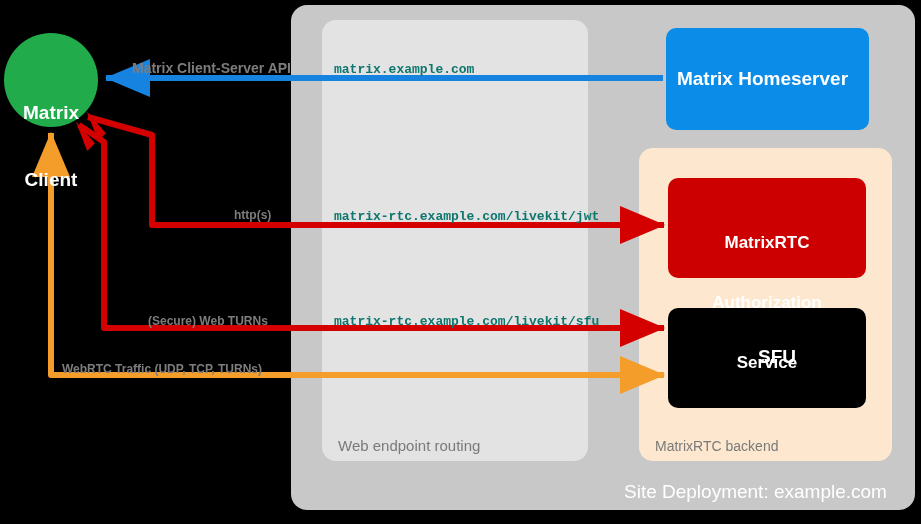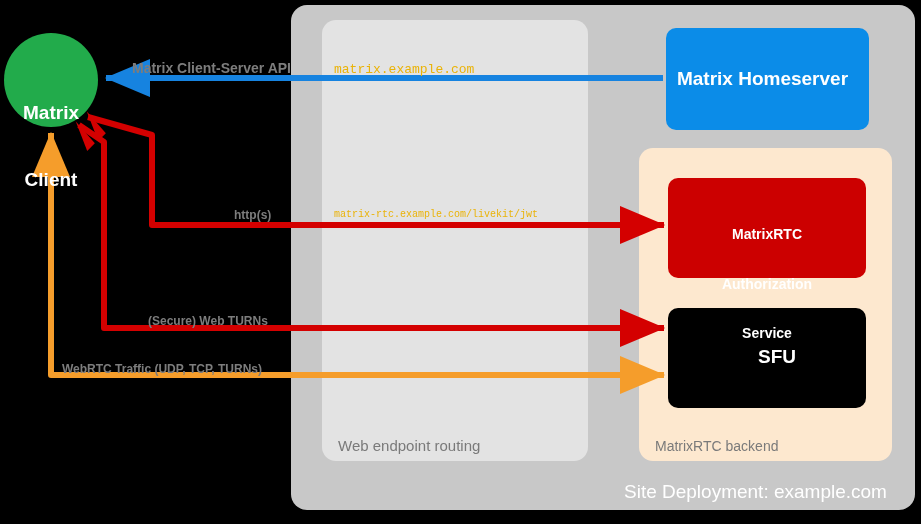--- a/index.html
+++ b/index.html
@@ -21,21 +21,21 @@
   }
   .bold{font-weight:normal;}
   .mono{font-family:"Liberation Mono", monospace;}
   .node-label{
     color:#ffffff;
     font-weight:bold;
     text-align:center;
   }
   .grey-label{color:#7a7a7a;font-weight:normal;}
   .edge-label{color:#7d7d7d;font-weight:bold;}
-  .mono-label{color:#eab308;}
+  .mono-label{color:#0f766e;font-weight:bold;}
 </style>
 </head>
 <body>
 
 <div id="canvas">
 
   <svg class="layer-boxes" viewBox="0 0 921 524">
 
     <rect x="291" y="5" width="624" height="505" rx="16" ry="16" fill="#c8c8c8"></rect>
 
@@ -82,40 +82,41 @@
     <path d="M73,123 L96,141 L90,150 z" fill="#d40000" transform="rotate(11 84 136)"></path>
   </svg>
 
   <div class="ftxt node-label" style="left:4px;top:57px;width:94px;font-size:19px;">
     <div>Matrix</div>
     <div>Client</div>
   </div>
 
   <div class="ftxt node-label" style="left:666px;top:68px;width:193px;font-size:19px;">Matrix Homeserver</div>
 
-  <div class="ftxt node-label" style="left:668px;top:193px;width:198px;font-size:14px;">
+  <div class="ftxt node-label" style="left:668px;top:193px;width:198px;font-size:17px;">
     <div>MatrixRTC</div>
     <div>Authorization</div>
     <div>Service</div>
   </div>
 
   <div class="ftxt node-label" style="left:668px;top:346px;width:218px;font-size:19px;">SFU</div>
 
   <div class="ftxt grey-label" style="left:338px;top:437px;font-size:15px;">Web endpoint routing</div>
 
   <div class="ftxt grey-label" style="left:655px;top:438px;font-size:14px;">MatrixRTC backend</div>
 
   <div class="ftxt bold" style="left:624px;top:481px;font-size:19px;color:#ffffff;">Site Deployment: example.com</div>
 
   <div class="ftxt edge-label" style="left:132px;top:60px;font-size:14px;">Matrix Client-Server API</div>
 
   <div class="ftxt mono mono-label" style="left:334px;top:62px;font-size:13px;">matrix.example.com</div>
 
   <div class="ftxt edge-label" style="left:234px;top:208px;font-size:12px;">http(s)</div>
 
-  <div class="ftxt mono mono-label" style="left:334px;top:209px;font-size:10px;">matrix-rtc.example.com/livekit/jwt</div>
+  <div class="ftxt mono mono-label" style="left:334px;top:209px;font-size:13px;">matrix-rtc.example.com/livekit/jwt</div>
 
   <div class="ftxt edge-label" style="left:148px;top:314px;font-size:12px;">(Secure) Web TURNs</div>
 
+  <div class="ftxt mono mono-label" style="left:334px;top:314px;font-size:13px;">matrix-rtc.example.com/livekit/sfu</div>
 
   <div class="ftxt edge-label" style="left:62px;top:362px;font-size:12px;">WebRTC Traffic (UDP, TCP, TURNs)</div>
 
 </div>
 
 </body></html>

